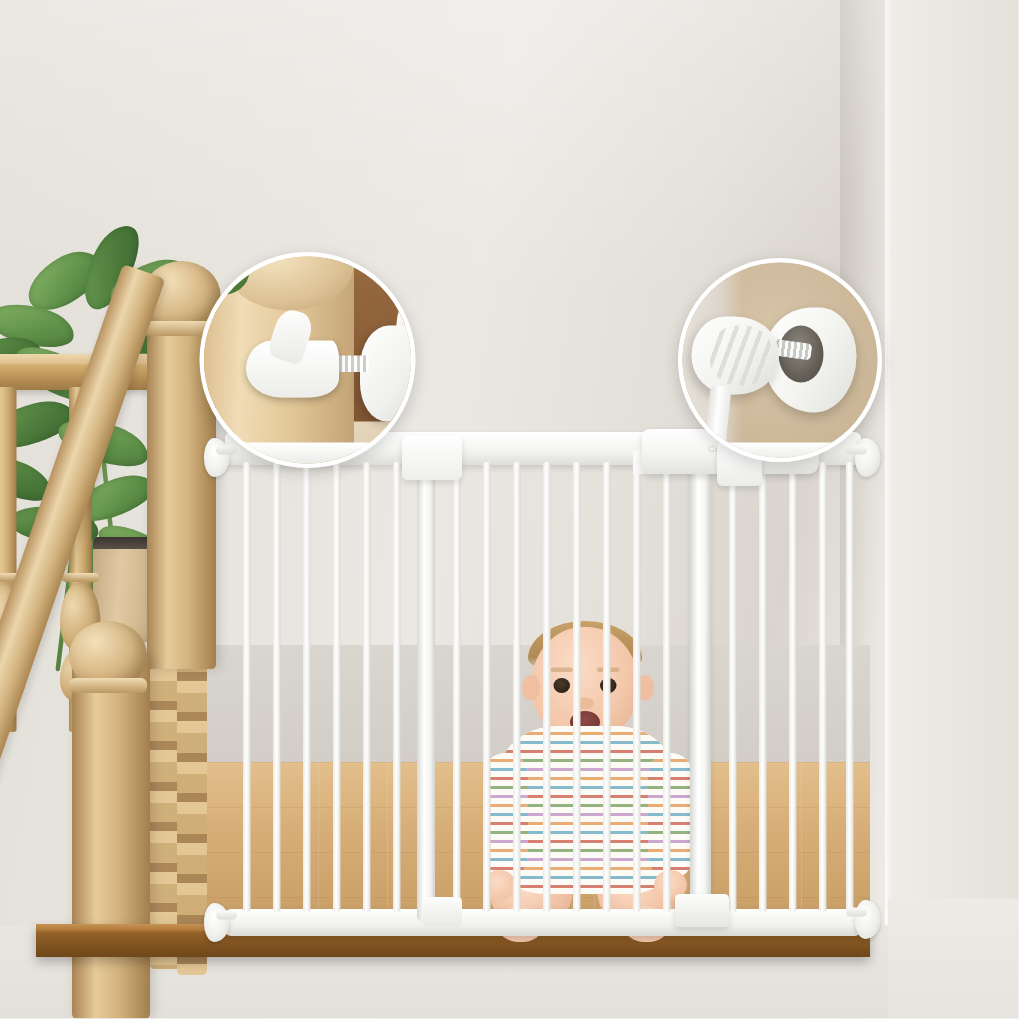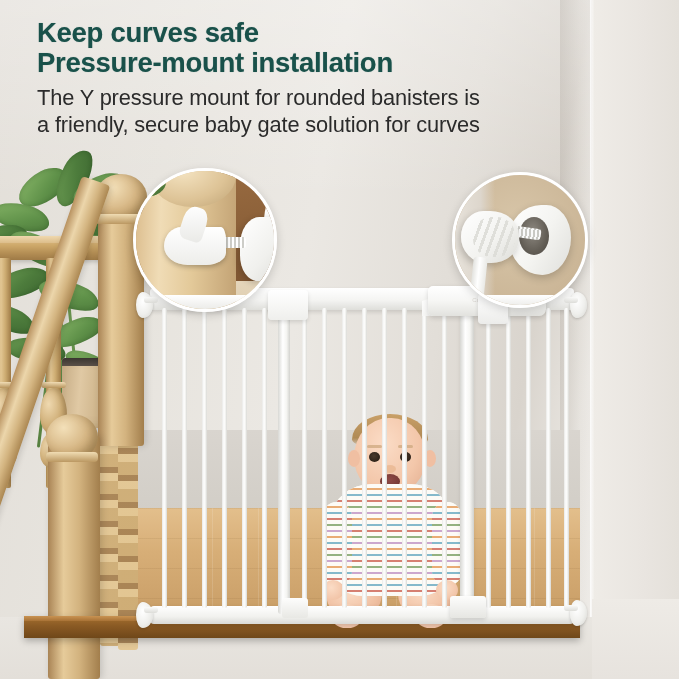--- a/index.html
+++ b/index.html
@@ -278,30 +278,20 @@
   <div class="wall-topglow"></div>
   <div class="wall-corner"></div>
   <div class="wall-right"></div>
   <div class="wall-right-edge"></div>
 
   <div class="wall-behind"></div>
   <div class="landing-floor">
     <div class="floor-planks"></div>
   </div>
 
-  <div class="copy">
-    <div class="headline">
-      <span>Keep curves safe</span>
-      <span class="l2">Pressure-mount installation</span>
-    </div>
-    <div class="sub">
-      <span>The Y pressure mount for rounded banisters is</span>
-      <span class="l2">a friendly, secure baby gate solution for curves</span>
-    </div>
-  </div>
 
   <div class="plant">
     <div class="stem" style="left:74px;top:96px;height:170px;"></div>
     <div class="stem" style="left:60px;top:120px;height:150px;transform:rotate(7deg);"></div>
     <div class="stem" style="left:88px;top:110px;height:160px;transform:rotate(-6deg);"></div>
     <div class="leaf lt" style="left:30px;top:-6px;width:54px;height:30px;transform:rotate(-28deg);"></div>
     <div class="leaf" style="left:58px;top:-14px;width:60px;height:28px;transform:rotate(-62deg);"></div>
     <div class="leaf lt" style="left:86px;top:-2px;width:56px;height:26px;transform:rotate(-18deg);"></div>
     <div class="leaf" style="left:100px;top:18px;width:62px;height:28px;transform:rotate(12deg);"></div>
     <div class="leaf lt" style="left:6px;top:26px;width:58px;height:26px;transform:rotate(16deg);"></div>

